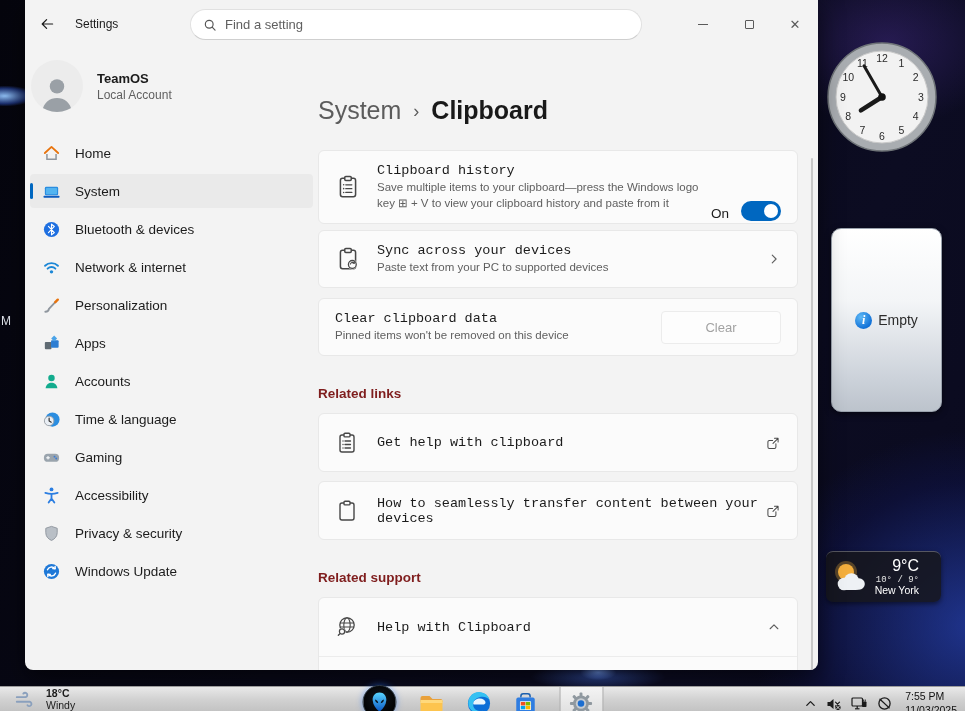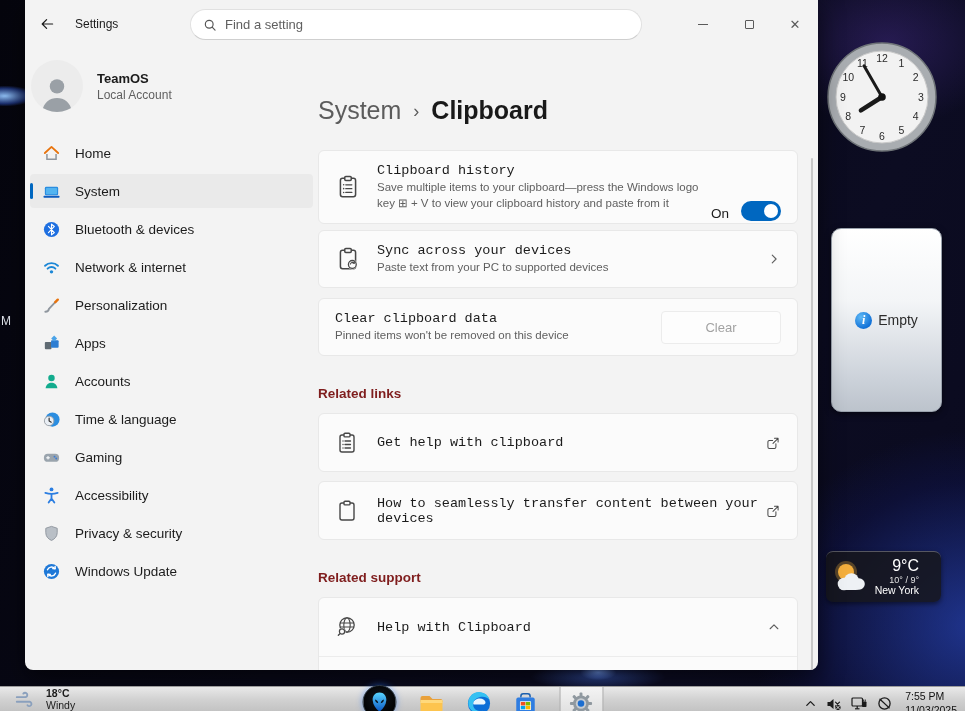--- a/index.html
+++ b/index.html
@@ -32,21 +32,21 @@
     color:#fff; font-family:"Liberation Serif", serif; font-style:italic; font-weight:bold;
     font-size:12px; display:flex; align-items:center; justify-content:center; }
   .empty-widget .lbl { font-size:14px; color:#2c2c2c; }
 
   
   .weather-widget { position:absolute; left:826px; top:551px; width:115px; height:51px;
     background:rgba(23,23,27,.84); border-radius:7px; border-top:1px solid rgba(255,255,255,.28);
     box-shadow:0 2px 5px rgba(0,0,0,.5); display:flex; align-items:center; padding:3px 22px 3px 4px; }
   .weather-widget .wtxt { flex:1; text-align:right; color:#fff; line-height:1.12; }
   .weather-widget .temp { font-size:16px; }
-  .weather-widget .range { font-size:9px; color:#e3e3e3; }
+  .weather-widget .range { font-size:9px; color:#e3e3e3;font-family:Liberation Mono, monospace; }
   .weather-widget .city { font-size:10.5px; }
 
   
   .win { position:absolute; left:25px; top:0; width:793px; height:670px;
     background:#f3f3f3; border-radius:0 0 8px 8px; box-shadow:0 8px 24px rgba(0,0,0,.55); overflow:hidden; }
 
   .titlebar { position:relative; height:48px; display:flex; align-items:center; }
   .back-btn { width:32px; height:32px; margin-left:6px; display:flex; align-items:center; justify-content:center;
     border-radius:4px; color:#1b1b1b; }
   .app-title { font-size:12px; color:#1b1b1b; margin-left:12px; }

